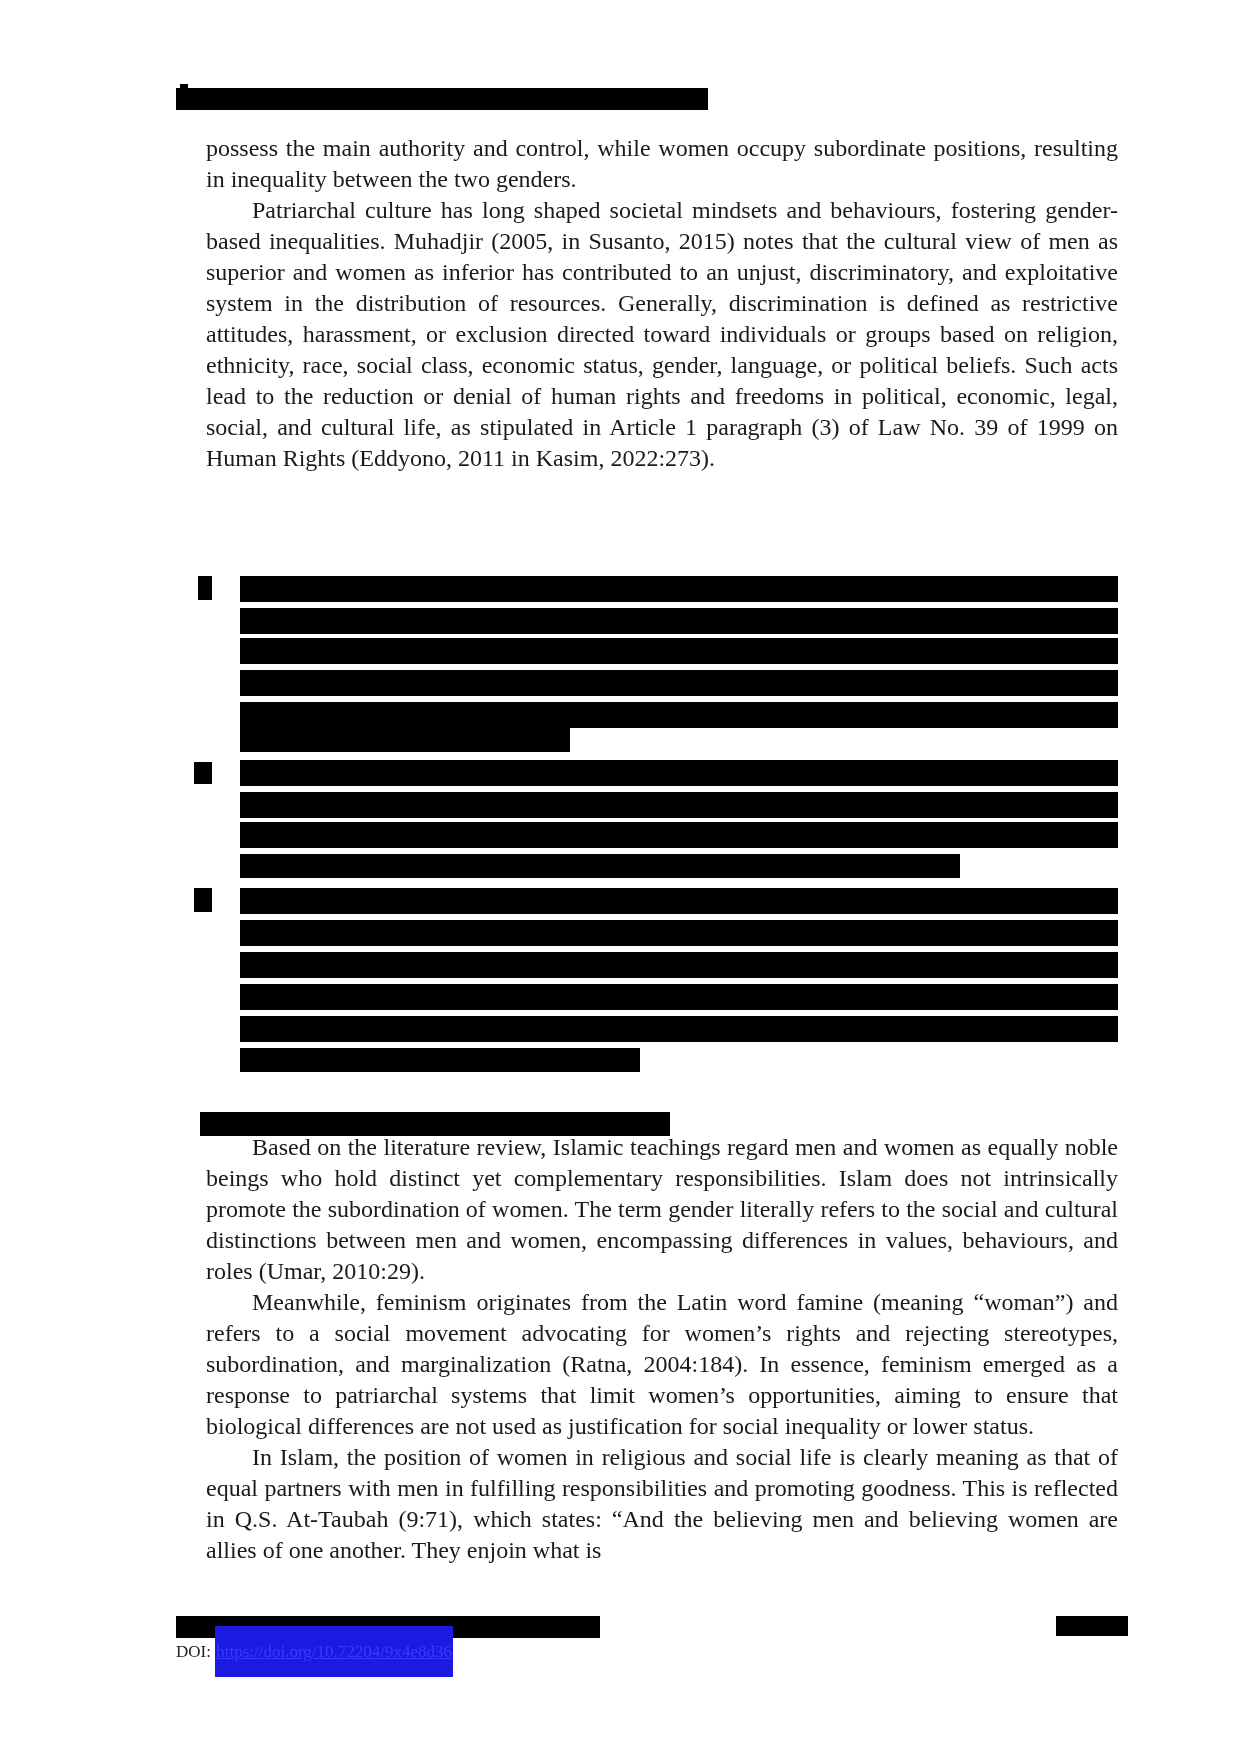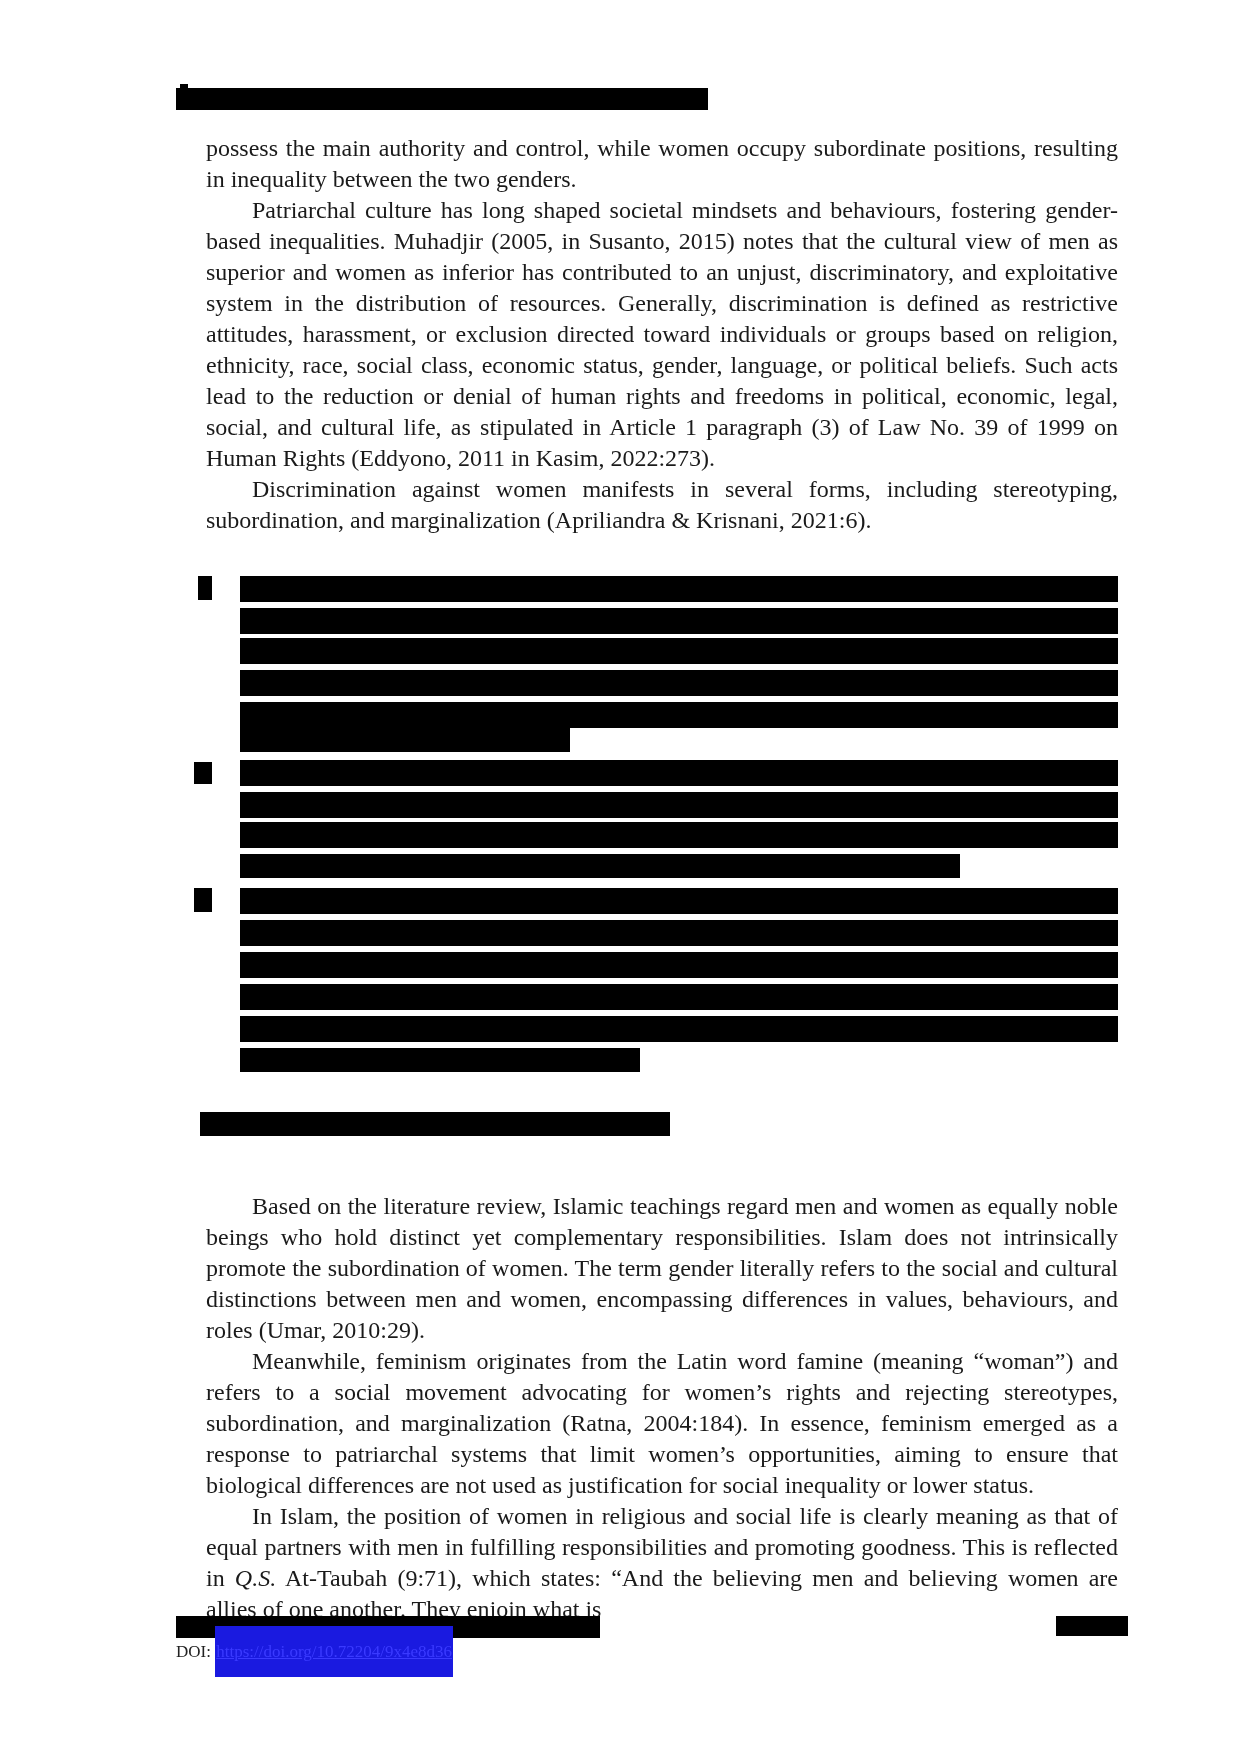--- a/index.html
+++ b/index.html
@@ -4,32 +4,31 @@
 <style>
   html, body { margin: 0; padding: 0; background: #ffffff; }
   body { width: 1241px; height: 1754px; position: relative; overflow: hidden;
          font-family: "Liberation Serif", "DejaVu Serif", serif; color: #1a1a1a; }
   .redact { position: absolute; background: #000; }
   .text-block { position: absolute; left: 206px; width: 912px; font-size: 24px; line-height: 31px; }
   .para { margin: 0; text-align: justify; }
   .indent { text-indent: 46px; }
   .footer-doi { position: absolute; left: 176px; top: 1642px; font-size: 17px; line-height: 20px; color: #222; }
   .doi-link { color: #0000ee; text-decoration: underline; background: #1a1ae0; color: #3a3aff; padding: 16px 1px; }
-  .italic { font-style: italic; }
+  .italic { }
 </style>
 </head>
 <body>
 
 <div class="redact" style="left:176px; top:88px; width:532px; height:22px;"></div>
 <div class="redact" style="left:180px; top:84px; width:8px; height:6px;"></div>
 
 <div class="text-block" style="top:133px;">
   <p class="para">possess the main authority and control, while women occupy subordinate positions, resulting in inequality between the two genders.</p>
   <p class="para indent">Patriarchal culture has long shaped societal mindsets and behaviours, fostering gender-based inequalities. Muhadjir (2005, in Susanto, 2015) notes that the cultural view of men as superior and women as inferior has contributed to an unjust, discriminatory, and exploitative system in the distribution of resources. Generally, discrimination is defined as restrictive attitudes, harassment, or exclusion directed toward individuals or groups based on religion, ethnicity, race, social class, economic status, gender, language, or political beliefs. Such acts lead to the reduction or denial of human rights and freedoms in political, economic, legal, social, and cultural life, as stipulated in Article 1 paragraph (3) of Law No. 39 of 1999 on Human Rights (Eddyono, 2011 in Kasim, 2022:273).</p>
-  <p class="para indent">Discrimination against women manifests in several forms, including stereotyping, subordination, and marginalization (Apriliandra &amp; Krisnani, 2021:6).</p>
 </div>
 
 <div>
 
   <div class="redact" style="left:198px; top:576px; width:14px; height:24px;"></div>
 
   <div class="redact" style="left:240px; top:576px; width:878px; height:26px;"></div>
   <div class="redact" style="left:240px; top:608px; width:878px; height:26px;"></div>
   <div class="redact" style="left:240px; top:638px; width:878px; height:26px;"></div>
   <div class="redact" style="left:240px; top:670px; width:878px; height:26px;"></div>
@@ -48,21 +47,21 @@
   <div class="redact" style="left:240px; top:888px; width:878px; height:26px;"></div>
   <div class="redact" style="left:240px; top:920px; width:878px; height:26px;"></div>
   <div class="redact" style="left:240px; top:952px; width:878px; height:26px;"></div>
   <div class="redact" style="left:240px; top:984px; width:878px; height:26px;"></div>
   <div class="redact" style="left:240px; top:1016px; width:878px; height:26px;"></div>
   <div class="redact" style="left:240px; top:1048px; width:400px; height:24px;"></div>
 </div>
 
 <div class="redact" style="left:200px; top:1112px; width:470px; height:24px;"></div>
 
-<div class="text-block" style="top:1191px;">
+<div class="text-block" style="top:1132px;">
   <p class="para indent">Based on the literature review, Islamic teachings regard men and women as equally noble beings who hold distinct yet complementary responsibilities. Islam does not intrinsically promote the subordination of women. The term gender literally refers to the social and cultural distinctions between men and women, encompassing differences in values, behaviours, and roles (Umar, 2010:29).</p>
   <p class="para indent">Meanwhile, feminism originates from the Latin word famine (meaning “woman”) and refers to a social movement advocating for women’s rights and rejecting stereotypes, subordination, and marginalization (Ratna, 2004:184). In essence, feminism emerged as a response to patriarchal systems that limit women’s opportunities, aiming to ensure that biological differences are not used as justification for social inequality or lower status.</p>
   <p class="para indent"><span>In Islam, the position of women in religious and social life is clearly meaning as that of equal partners with men in fulfilling responsibilities and promoting goodness. This is reflected in </span><span class="italic">Q.S.</span><span> At-Taubah (9:71), which states: “And the believing men and believing women are allies of one another. They enjoin what is</span></p>
 </div>
 
 <div class="redact" style="left:176px; top:1616px; width:424px; height:22px;"></div>
 <div class="redact" style="left:1056px; top:1616px; width:72px; height:20px;"></div>
 <div class="footer-doi">
   <span>DOI: </span><a class="doi-link">https://doi.org/10.72204/9x4e8d36</a>
 </div>

